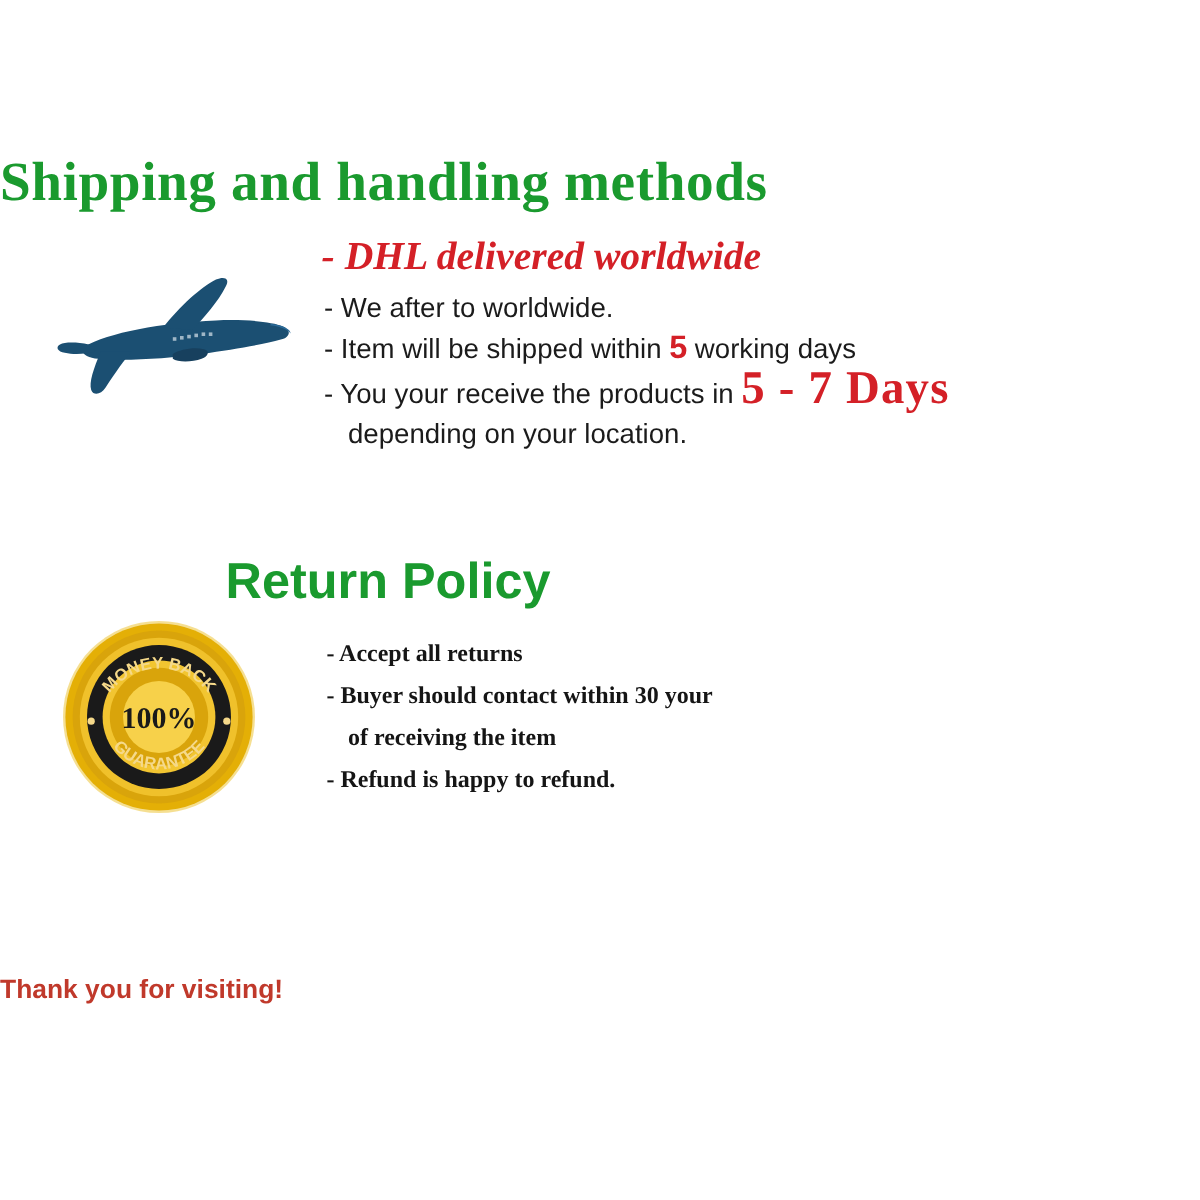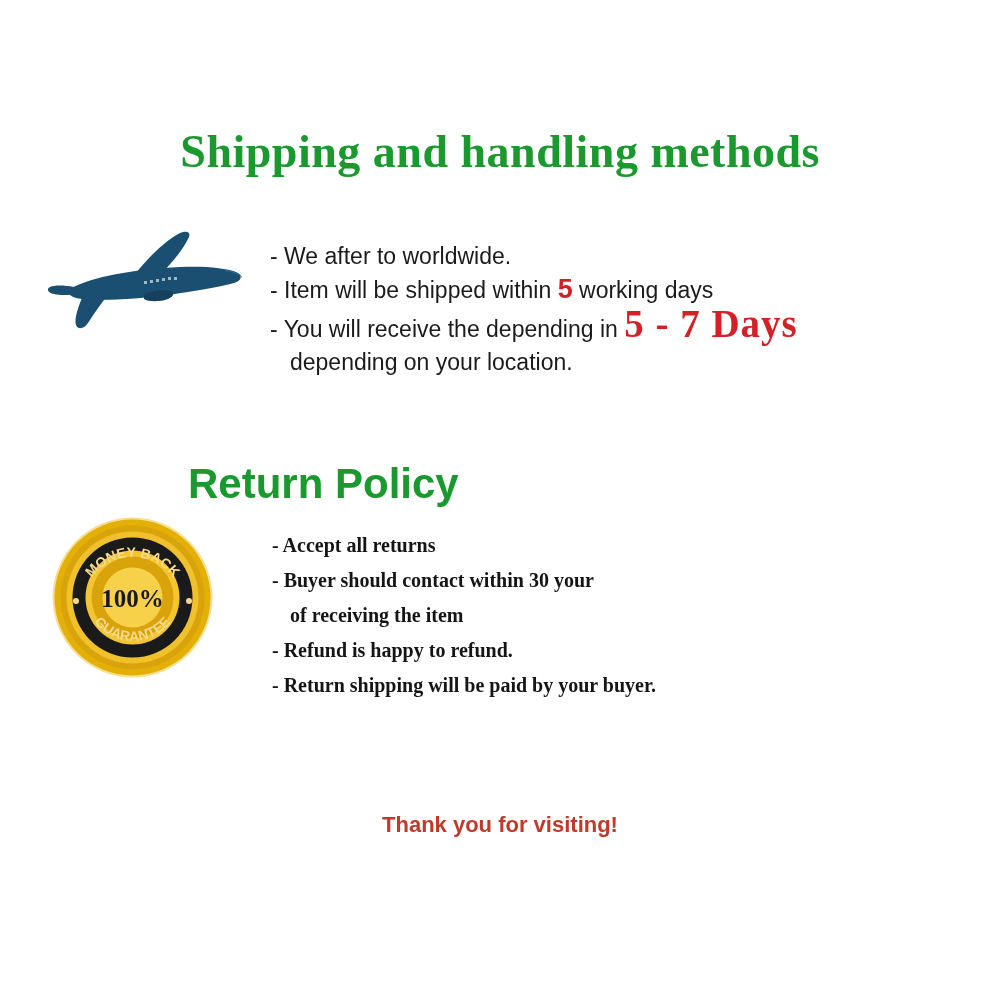--- a/index.html
+++ b/index.html
@@ -21,21 +21,21 @@
     width: 1000px;
     height: 1000px;
     background: #ffffff;
   }
 
   
   .shipping-title {
     position: absolute;
     left: 0; top: 125px;
     width: 820px;
-    text-align: right;
+    text-align: left;
     font-family: "Liberation Serif", serif;
     font-weight: bold;
     font-size: 46px;
     color: #1a9a2e;
     letter-spacing: 0.5px;
   }
 
   .dhl-line {
     position: absolute;
     left: 268px; top: 196px;
@@ -118,21 +118,20 @@
     text-align: center;
     font-family: "Liberation Sans", sans-serif;
     font-size: 22px;
     color: #c0392b;
     line-height: 31px;
   }
   .footer-thanks {
     position: absolute;
     left: 0; top: 812px;
     width: 1000px;
-    text-align: center;
     font-family: "Liberation Sans", sans-serif;
     font-weight: bold;
     font-size: 22px;
     color: #c0392b;
   }
 </style>
 </head>
 <body>
 
 <div class="page">
@@ -159,32 +158,33 @@
         <rect x="104" y="66" width="3" height="3"></rect>
         <rect x="110" y="65" width="3" height="3"></rect>
         <rect x="116" y="64" width="3" height="3"></rect>
         <rect x="122" y="63" width="3" height="3"></rect>
         <rect x="128" y="62" width="3" height="3"></rect>
         <rect x="134" y="62" width="3" height="3"></rect>
       </g>
     </svg>
   </div>
 
+  <div class="dhl-line">- DHL delivered worldwide</div>
 
   <div class="ship-lines">
     <div class="row">
       <span>- We after to worldwide.</span>
     </div>
     <div class="row">
       <span>- Item will be shipped within</span>
       <span class="big-red-num">5</span>
       <span>working days</span>
     </div>
     <div class="row">
-      <span>- You will receive the depending in</span>
+      <span>- You your receive the products in</span>
       <span class="days-red">5 - 7  Days</span>
     </div>
     <div class="row indent">
       <span>depending on your location.</span>
     </div>
   </div>
 
   <div class="return-title">Return Policy</div>
 
   <div class="badge">
@@ -237,23 +237,20 @@
       <span>- Buyer should contact within</span>
       <span>30</span>
       <span>your</span>
     </div>
     <div class="row indent">
       <span>of receiving the item</span>
     </div>
     <div class="row">
       <span>- Refund is happy to refund.</span>
     </div>
-    <div class="row">
-      <span>- Return shipping will be paid by your buyer.</span>
-    </div>
   </div>
 
   <div class="footer-note">
   </div>
 
   <div class="footer-thanks">Thank you for visiting!</div>
 
 </div>
 
 </body></html>

